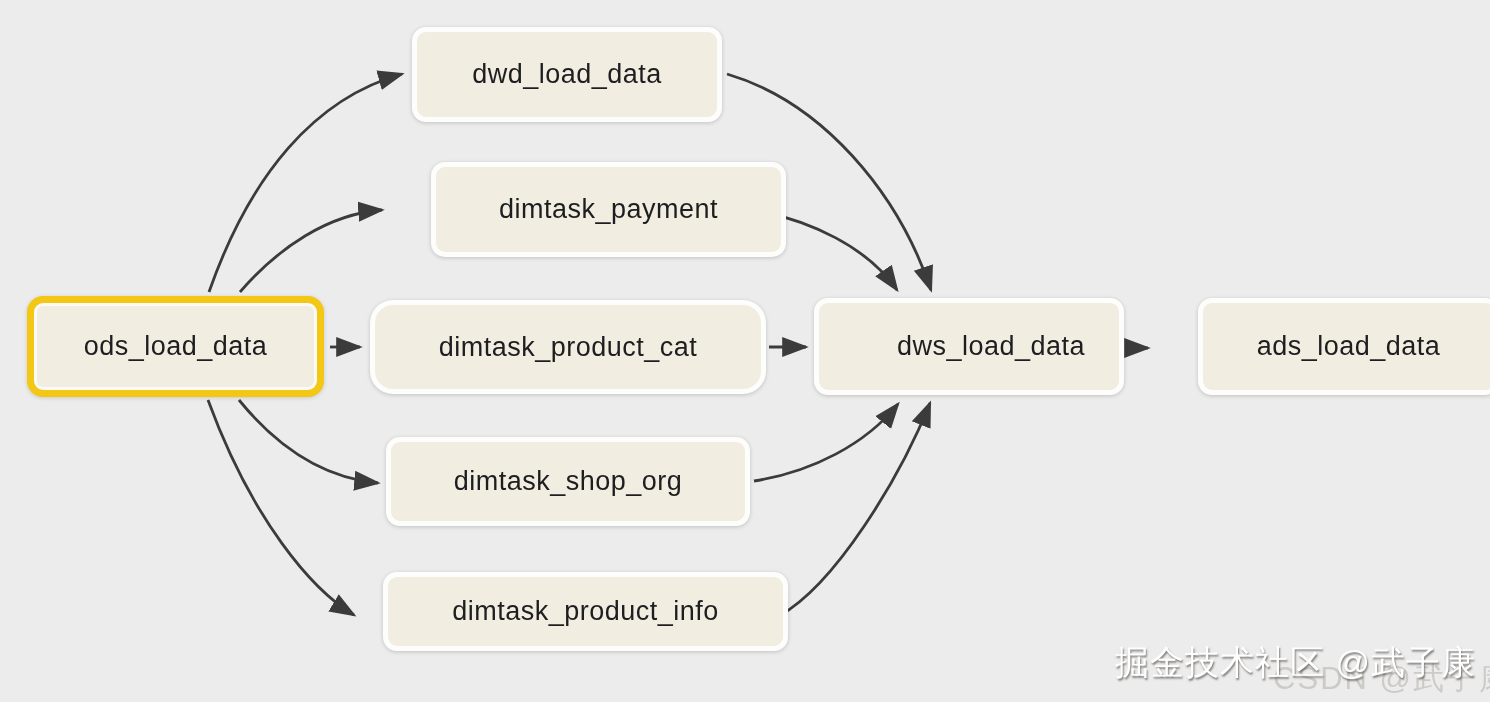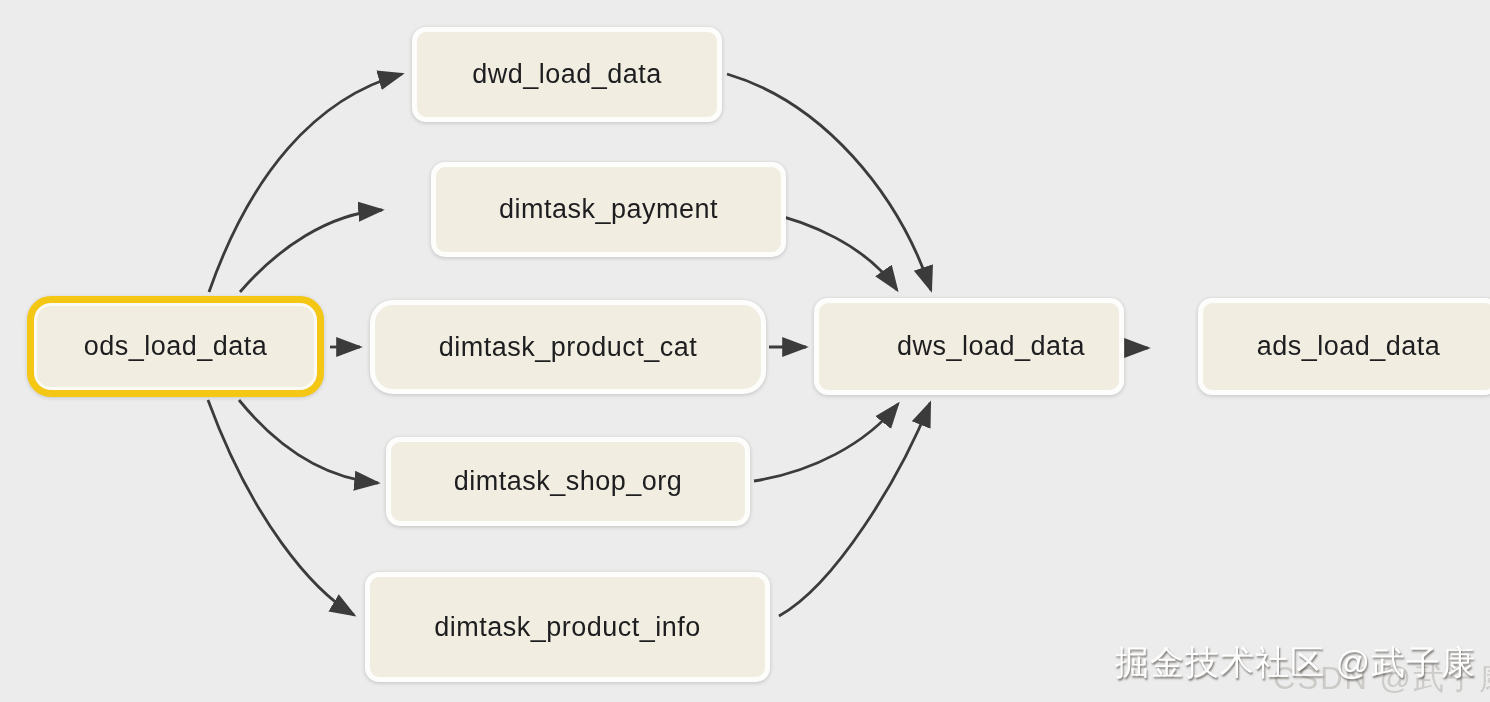--- a/index.html
+++ b/index.html
@@ -33,30 +33,30 @@
     border-radius: 14px;
     box-shadow: 0 1px 4px rgba(0,0,0,0.18);
     font-size: 27px;
     color: #1e1e20;
     letter-spacing: 0.5px;
     cursor: pointer;
     white-space: nowrap;
   }
   .node.selected {
     border: 7px solid #f3c713;
-    border-radius: 24px;
+    border-radius: 16px;
     box-shadow: inset 0 0 0 3px #fbfaf6, 0 1px 4px rgba(0,0,0,0.15);
   }
   
   .n-ods  { left: 27px;  top: 296px; width: 297px; height: 101px; }
   .n-dwd  { left: 412px; top: 27px;  width: 310px; height: 95px;  }
   .n-pay  { left: 391px; top: 162px; width: 355px; height: 95px; margin-left: 40px;  }
   .n-cat  { left: 370px; top: 300px; width: 396px; height: 94px; border-radius: 23px;  }
   .n-shop { left: 386px; top: 437px; width: 364px; height: 89px; justify-content: center;  }
-  .n-info { left: 365px; top: 572px; width: 405px; height: 110px; text-align: center;  }
+  .n-info { left: 383px; top: 572px; width: 405px; height: 79px; text-align: center;  }
   .n-dws  { left: 814px; top: 298px; width: 310px; height: 97px; padding-left: 44px;  }
   .n-ads  { left: 1170px;top: 298px; width: 301px; height: 97px; margin-left: 28px;  }
 
   .edge {
     fill: none;
     stroke: #3b3b3b;
     stroke-width: 2.8;
   }
   .watermark-secondary {
     position: absolute;

